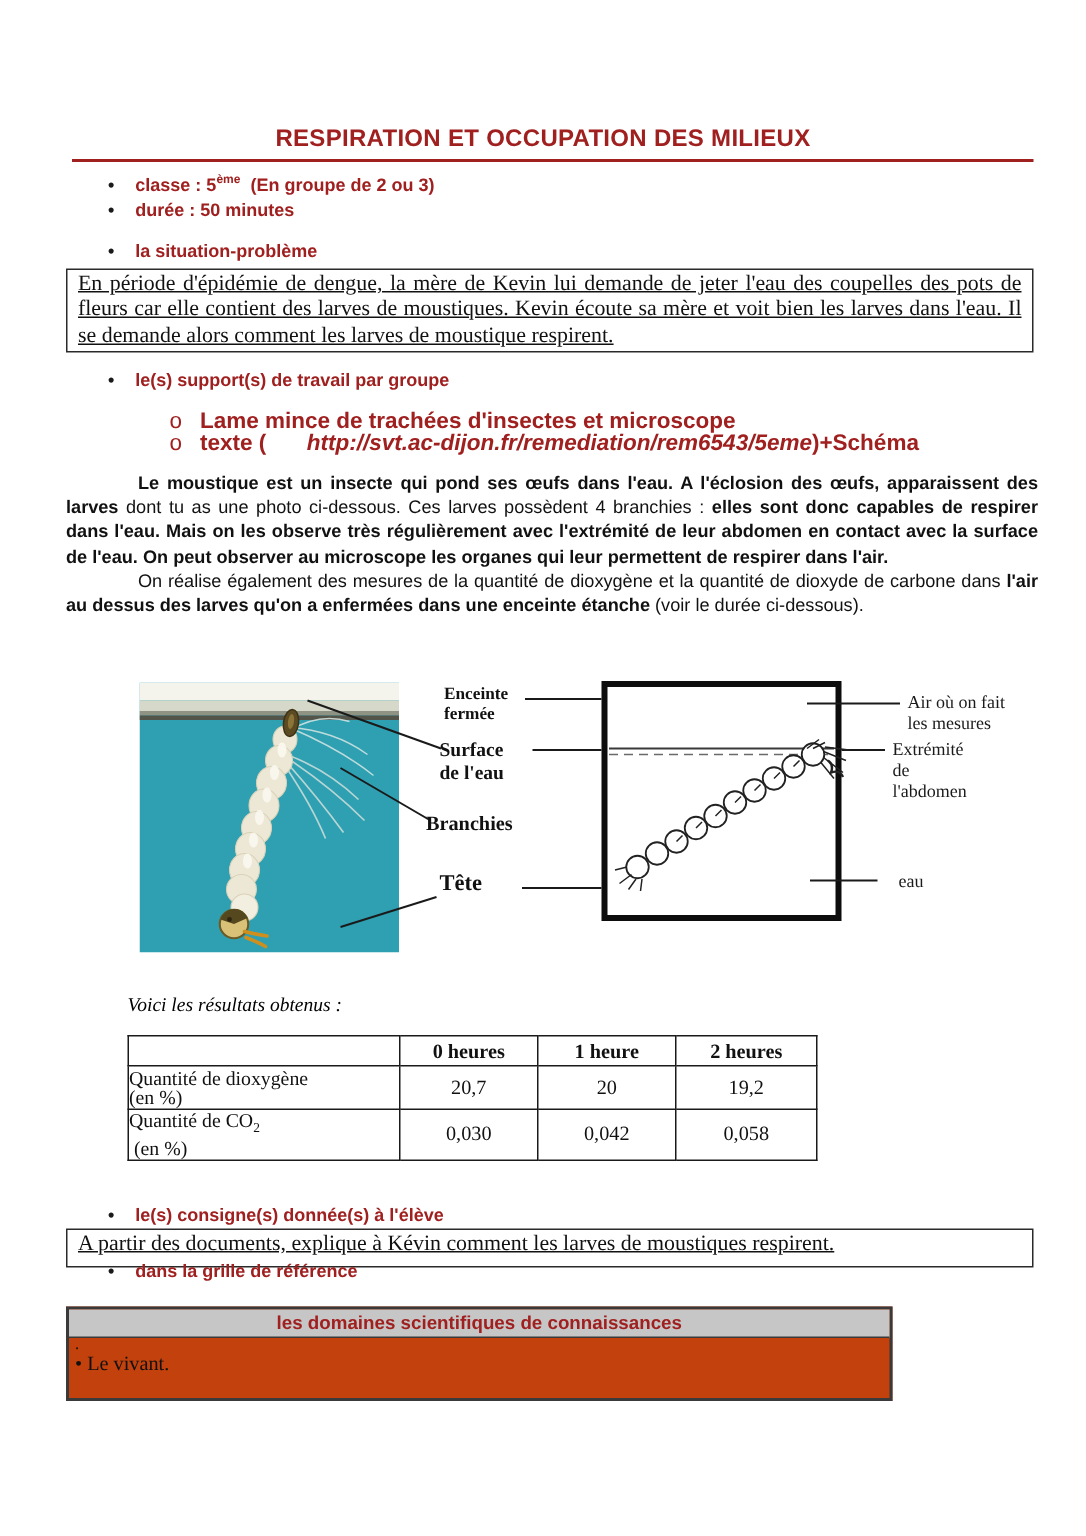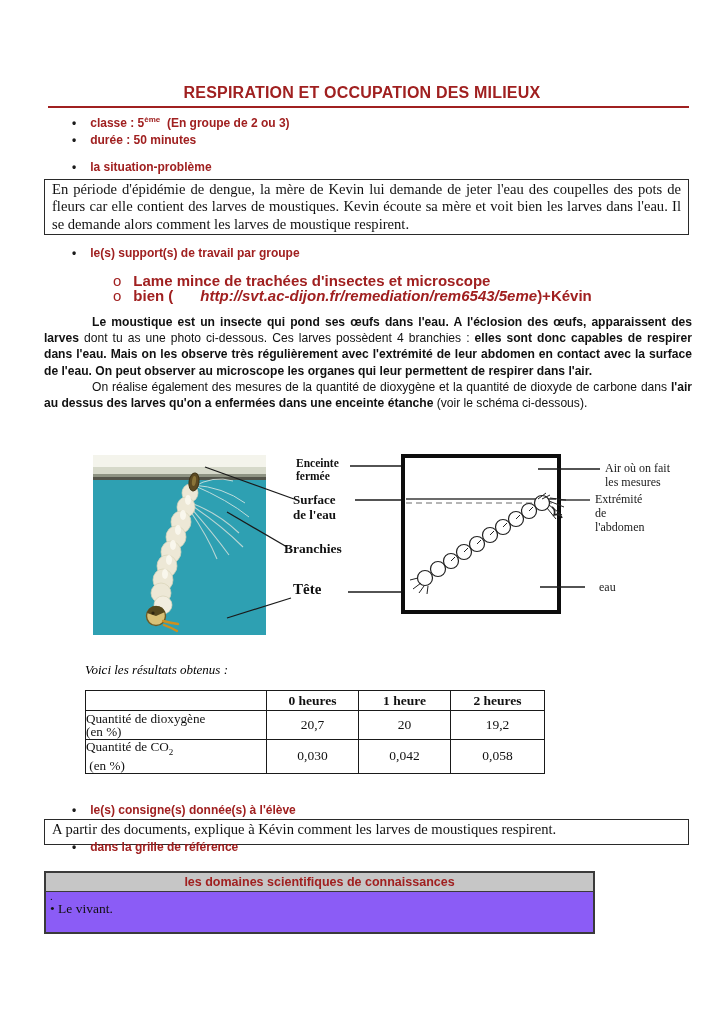--- a/index.html
+++ b/index.html
@@ -6,21 +6,21 @@
   .page{position:relative;width:724px;height:1024px;background:#ffffff;margin:0 auto;
         font-family:"Liberation Sans",sans-serif;overflow:hidden;}
   .title{position:absolute;top:84px;left:0;width:724px;text-align:center;
          font-size:16px;font-weight:bold;color:#A02020;letter-spacing:.2px;}
   .rule{position:absolute;left:48px;top:106px;width:641px;height:2px;background:#A02020;}
   .bullet-row{position:absolute;left:72px;font-size:12px;font-weight:bold;color:#A02020;white-space:nowrap;}
   .bullet-dot{color:#1a1a1a;margin-right:14px;font-size:12px;}
   .sup{vertical-align:super;font-size:8px;}
   .boxed{position:absolute;left:44px;width:629px;border:1.5px solid #2a2a2a;
          font-family:"Liberation Serif",serif;font-size:14.6px;line-height:17.4px;
-         color:#111;padding:1px 7px;text-align:justify;}
+         color:#111;padding:1px 7px;text-align:justify;text-decoration:underline;}
   .sub-bullet{position:absolute;left:113px;font-size:15px;font-weight:bold;color:#A02020;white-space:nowrap;}
   .sub-o{margin-right:12px;font-weight:normal;}
   .intro{position:absolute;left:44px;top:314px;width:648px;font-size:12.1px;line-height:16.2px;
          color:#111;text-align:justify;}
   .intro p{margin:0;text-indent:48px;}
   .b{font-weight:bold;}
   .it{font-style:italic;padding-left:27px;}
   .figure{position:absolute;left:44px;top:445px;width:660px;height:215px;}
   .fig-label{position:absolute;font-family:"Liberation Serif",serif;font-weight:bold;color:#111;}
   .fig-label-r{position:absolute;font-family:"Liberation Serif",serif;color:#1a1a1a;}
@@ -30,21 +30,21 @@
   .caption{position:absolute;left:85px;top:662px;font-family:"Liberation Serif",serif;
            font-weight:normal;font-style:italic;font-size:13px;color:#000000;}
   .results{position:absolute;left:85px;top:690px;}
   table.res{border-collapse:collapse;font-family:"Liberation Serif",serif;font-size:13.5px;color:#111;}
   table.res td,table.res th{border:1.4px solid #1a1a1a;padding:0;}
   table.res th{font-weight:bold;height:19px;}
   td.lbl{width:180px;text-align:left;padding:1px 4px;line-height:13.5px;font-size:13.2px;}
   td.val,th.hval{width:91px;text-align:center;}
   td.val{height:28px;}
   sub.small{font-size:9px;}
-  .grille-table{position:absolute;left:44px;top:871px;width:547px;border:2px solid #3a3a3a;background:#8b5cf6;}
+  .grille-table{position:absolute;left:44px;top:871px;width:547px;border:2px solid #3a3a3a;background:#c2410c;}
   .grille-head{height:18px;background:#C6C6C6;border-bottom:1.5px solid #3a3a3a;
                text-align:center;font-size:12.5px;font-weight:bold;color:#A02020;line-height:18px;}
   .grille-body{height:40px;font-family:"Liberation Serif",serif;font-size:13.5px;color:#111;padding:0 4px;}
   .tiny-dot{font-size:11px;line-height:9px;}
 </style>
 </head>
 <body>
 
 <div class="page">
 
@@ -65,26 +65,26 @@
     <span>En période d'épidémie de dengue, la mère de Kevin lui demande de jeter l'eau des coupelles des pots de fleurs car elle contient des larves de moustiques. Kevin écoute sa mère et voit bien les larves dans l'eau. Il se demande alors comment les larves de moustique  respirent.</span>
   </div>
 
   <div class="bullet-row" style="top:246px;">
     <span class="bullet-dot">•</span><span>le(s) support(s) de travail par groupe</span>
   </div>
   <div class="sub-bullet" style="top:272px;">
     <span class="sub-o">o</span><span>Lame mince de trachées d'insectes et microscope</span>
   </div>
   <div class="sub-bullet" style="top:287px;">
-    <span class="sub-o">o</span><span>bien (</span><span class="it">http://svt.ac-dijon.fr/remediation/rem6543/5eme</span><span>)+Kévin</span>
+    <span class="sub-o">o</span><span>texte (</span><span class="it">http://svt.ac-dijon.fr/remediation/rem6543/5eme</span><span>)+Schéma</span>
   </div>
 
   <div class="intro">
     <p><span class="b">Le moustique est un insecte qui pond ses œufs dans l'eau. A l'éclosion des œufs, apparaissent des larves </span><span>dont tu as une photo ci-dessous. Ces larves possèdent 4 branchies : </span><span class="b">elles sont donc capables de respirer dans l'eau. Mais on les observe très régulièrement avec l'extrémité de leur abdomen en contact avec la surface de l'eau. On peut observer au microscope les organes qui leur permettent de respirer dans l'air.</span></p>
-    <p><span>On réalise également des mesures de la quantité de dioxygène et la quantité de dioxyde de carbone dans </span><span class="b">l'air au dessus des larves qu'on a enfermées dans une enceinte étanche </span><span>(voir le schéma ci-dessous).</span></p>
+    <p><span>On réalise également des mesures de la quantité de dioxygène et la quantité de dioxyde de carbone dans </span><span class="b">l'air au dessus des larves qu'on a enfermées dans une enceinte étanche </span><span>(voir le durée ci-dessous).</span></p>
   </div>
 
   <div class="figure">
 
     <svg class="overlay" style="left:49px;top:10px;" width="173" height="180">
       <rect x="0" y="0" width="173" height="180" fill="#2EA0B2"></rect>
       <rect x="0" y="0" width="173" height="12" fill="#F4F4EC"></rect>
       <rect x="0" y="12" width="173" height="7" fill="#D6D9CA"></rect>
       <rect x="0" y="19" width="173" height="3" fill="#8E9383"></rect>
       <rect x="0" y="22" width="173" height="3" fill="#53544A"></rect>

